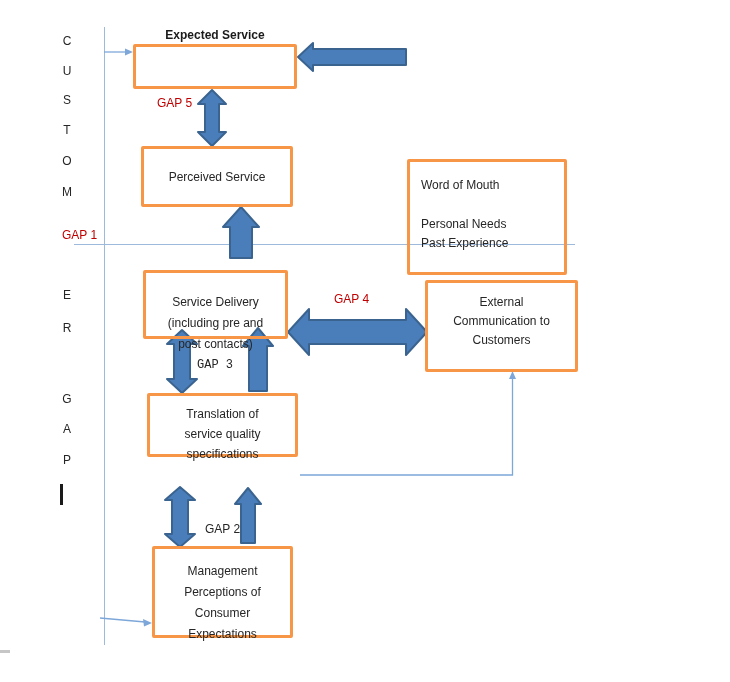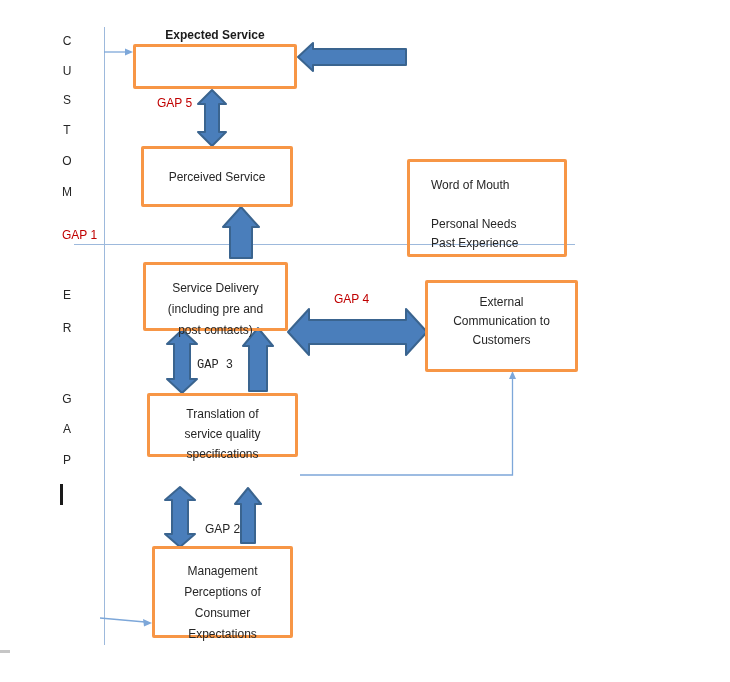--- a/index.html
+++ b/index.html
@@ -144,27 +144,27 @@
   <div class="gap-label" style="left:197px; top:358px;font-family:Liberation Mono, monospace;">GAP 3</div>
   <div class="gap-label" style="left:205px; top:522px;">GAP 2</div>
 
   <div class="box-title" style="left:133px; top:28px; width:164px;">Expected Service</div>
   <div class="obox" style="left:133px; top:44px; width:164px; height:45px;"></div>
 
   <div class="obox" style="left:141px; top:146px; width:152px; height:61px; display:flex; align-items:center; justify-content:center;">
     <div>Perceived Service</div>
   </div>
 
-  <div class="obox" style="left:407px; top:159px; width:160px; height:98px; text-align:left; padding:14px 0 0 21px;">
+  <div class="obox" style="left:407px; top:159px; width:160px; height:116px; text-align:left; padding:14px 0 0 11px;">
     <div class="box-line" style="line-height:19px;">Word of Mouth</div>
     <div class="box-line" style="line-height:19px;margin-top:20px;">Personal Needs</div>
     <div class="box-line" style="line-height:19px;">Past Experience</div>
   </div>
 
-  <div class="obox" style="left:143px; top:262px; width:145px; height:69px; padding-top:13px;">
+  <div class="obox" style="left:143px; top:270px; width:145px; height:69px; padding-top:19px;">
     <div class="box-line">Service Delivery</div>
     <div class="box-line">(including pre and</div>
     <div class="box-line">post contacts)</div>
   </div>
 
   <div class="obox" style="left:425px; top:280px; width:153px; height:92px; padding-top:10px;">
     <div class="box-line" style="line-height:19px;">External</div>
     <div class="box-line" style="line-height:19px;">Communication to</div>
     <div class="box-line" style="line-height:19px;">Customers</div>
   </div>

